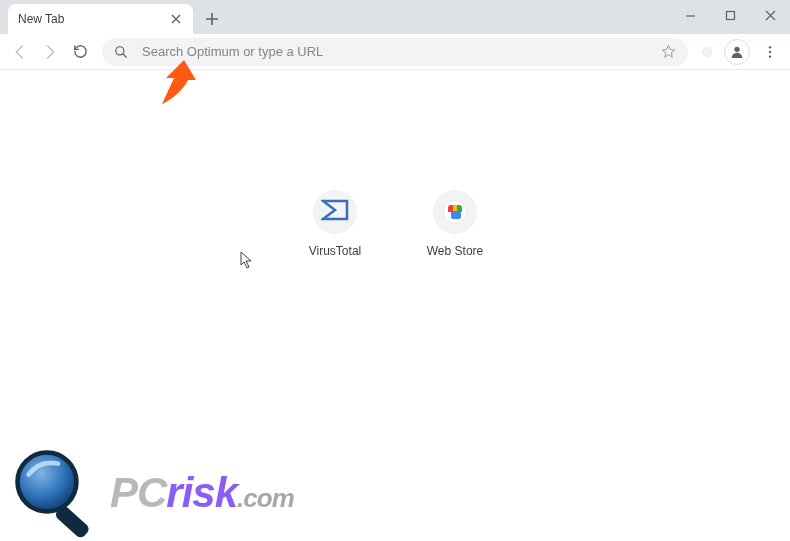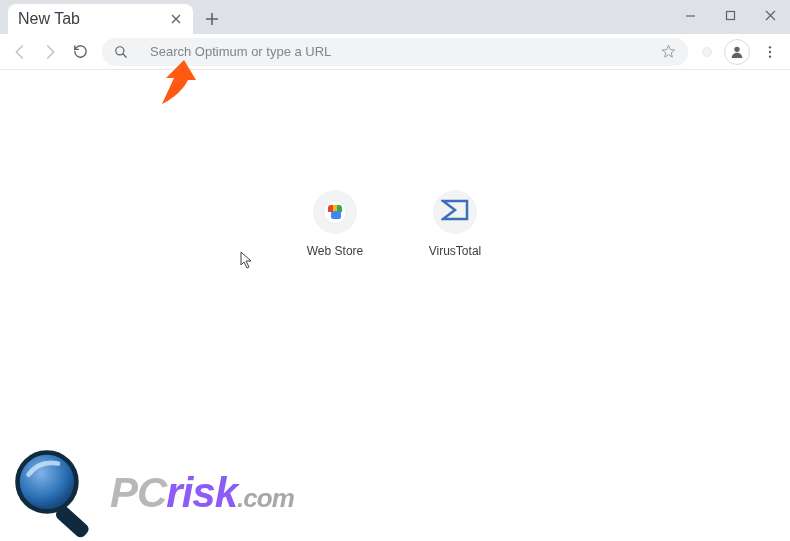--- a/index.html
+++ b/index.html
@@ -22,21 +22,21 @@
   position: relative;
 }
 .tab {
   background: #fff;
   height: 30px;
   width: 185px;
   border-radius: 8px 8px 0 0;
   display: flex;
   align-items: center;
   padding: 0 10px;
-  font-size: 16px;
+  font-size: 12px;
   color: #3c4043;
   position: relative;
 }
 .tab-title { flex: 1; }
 .tab-close {
   width: 14px;
   height: 14px;
   display: flex;
   align-items: center;
   justify-content: center;
@@ -95,21 +95,21 @@
 .nav-btn.disabled { color: #bdc1c6; cursor: default; }
 .omnibox {
   flex: 1;
   height: 28px;
   background: #f1f3f4;
   border-radius: 14px;
   display: flex;
   align-items: center;
   padding: 0 12px;
   margin: 0 6px;
-  gap: 22px;
+  gap: 14px;
 }
 .omnibox .search-ico { color: #5f6368; display:flex; }
 .omnibox input {
   flex: 1;
   border: none;
   background: transparent;
   outline: none;
   font-size: 13px;
   color: #3c4043;
 }
@@ -299,35 +299,35 @@
     <svg width="16" height="16" viewBox="0 0 24 24">
         <circle cx="12" cy="5" r="1.8" fill="#5f6368"></circle>
         <circle cx="12" cy="12" r="1.8" fill="#5f6368"></circle>
         <circle cx="12" cy="19" r="1.8" fill="#5f6368"></circle>
       </svg>
   </div>
 </div>
 
 <div class="content">
   <div class="shortcuts">
-    <div class="shortcut">
-      <div class="shortcut-tile">
-        <span class="ws-icon"></span>
-      </div>
-      <div class="shortcut-label">Web Store</div>
-    </div>
     <div class="shortcut">
       <div class="shortcut-tile">
         <span>
           <svg width="28" height="22" viewBox="0 0 28 22">
             <path d="M2 2 H26 V20 H2 L14 11 Z" fill="none" stroke="#3b6fb6" stroke-width="2.5" stroke-linejoin="miter"></path>
           </svg>
         </span>
       </div>
       <div class="shortcut-label">VirusTotal</div>
+    </div>
+    <div class="shortcut">
+      <div class="shortcut-tile">
+        <span class="ws-icon"></span>
+      </div>
+      <div class="shortcut-label">Web Store</div>
     </div>
   </div>
 
   <div class="cursor-ptr">
     <svg width="14" height="18" viewBox="0 0 14 18">
         <path d="M1 1 L1 14 L4 11 L7 17 L9 16 L6 10 L11 10 Z" fill="#fff" stroke="#414141" stroke-width="1"></path>
       </svg>
   </div>
 </div>
 

